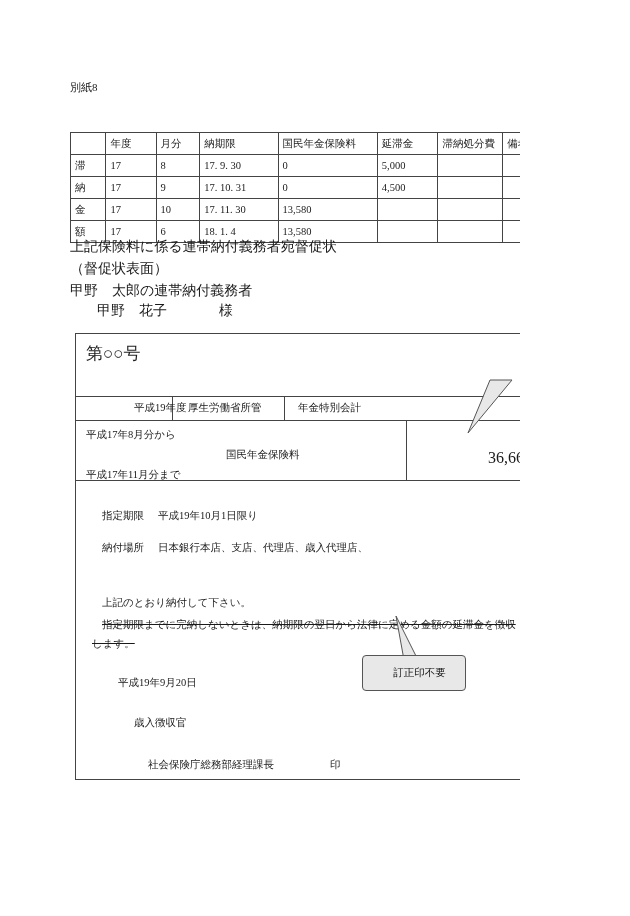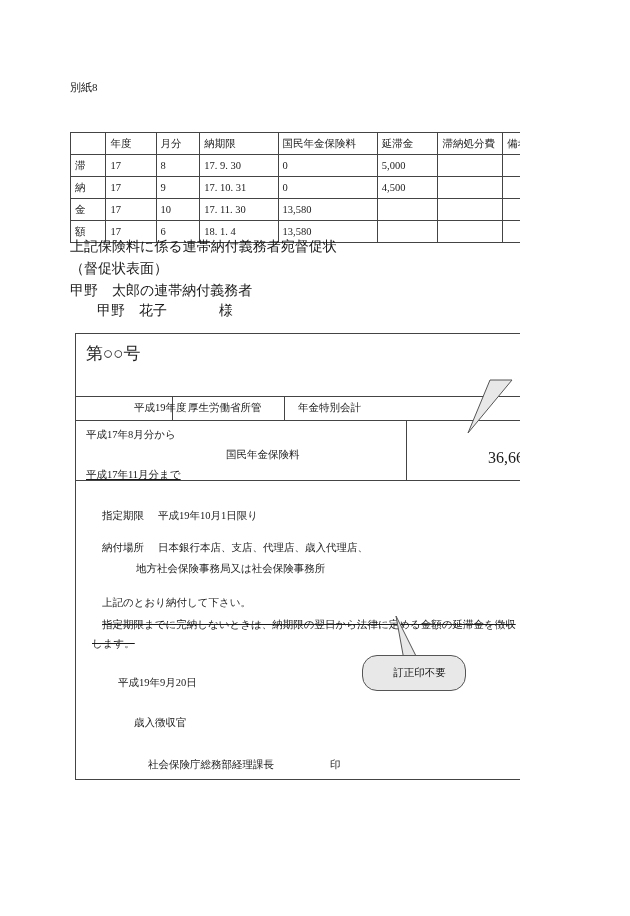--- a/index.html
+++ b/index.html
@@ -114,21 +114,21 @@
   }
   .vline-a { left: 96px; top: 62px; height: 24px; }
   .vline-b { left: 208px; top: 62px; height: 24px; }
   .vline-c { left: 330px; top: 86px; height: 60px; }
 
   .row-era { position: absolute; top: 67px; left: 14px; font-size: 10.5px; margin-left: 44px;}
   .row-min { position: absolute; top: 67px; left: 112px; font-size: 10.5px;}
   .row-acc { position: absolute; top: 67px; left: 222px; font-size: 10.5px;}
 
   .period-1 { position: absolute; top: 94px; left: 10px; font-size: 10.5px;}
-  .period-2 { position: absolute; top: 134px; left: 10px; font-size: 10.5px; text-decoration: underline;}
+  .period-2 { position: absolute; top: 134px; left: 10px; font-size: 10.5px;}
   .kind { position: absolute; top: 114px; left: 150px; font-size: 10.5px;}
   .amount { position: absolute; top: 114px; left: 330px; width: 150px; text-align: right; padding-right: 8px; font-size: 16px; box-sizing: border-box;}
 
   .body-line { position: absolute; font-size: 10.5px; margin-top: 12px; }
   .b1 { top: 163px; left: 26px; }
   .b1 .gap { display:inline-block; width: 14px; }
   .b2 { top: 195px; left: 26px; }
   .b2 .gap { display:inline-block; width: 14px; }
   .b3 { top: 216px; left: 60px; }
   .b4 { top: 250px; left: 26px; }
@@ -163,21 +163,21 @@
     height: 86px;
   }
   .callout-2 {
     left: 362px;
     top: 655px;
     width: 104px;
     height: 36px;
     display: flex;
     align-items: center;
     justify-content: center;
-    border-radius: 15px;
+    border-radius: 4px;
     padding-left: 21px;
   }
   .tail { position: absolute; }
   svg { display: block; }
 </style>
 </head>
 <body>
 
 <div class="page">
 
@@ -265,21 +265,20 @@
     <div class="period-2">平成17年11月分まで</div>
     <div class="kind">国民年金保険料</div>
     <div class="amount">36,660円</div>
 
     <div class="body-line b1">
       <span>指定期限</span><span class="gap"></span><span>平成19年10月1日限り</span>
     </div>
     <div class="body-line b2">
       <span>納付場所</span><span class="gap"></span><span>日本銀行本店、支店、代理店、歳入代理店、</span>
     </div>
-    <div class="body-line b3">地方社会保険事務局又は社会保険事務所</div>
     <div class="body-line b4">上記のとおり納付して下さい。</div>
     <div class="body-line b5 strike">指定期限までに完納しないときは、納期限の翌日から法律に定める金額の延滞金を徴収</div>
     <div class="body-line b6 strike">します。</div>
     <div class="body-line b7">平成19年9月20日</div>
     <div class="body-line b8">歳入徴収官</div>
     <div class="body-line b9">
       <span>社会保険庁総務部経理課長</span><span class="seal"></span><span>印</span>
     </div>
   </div>
 

